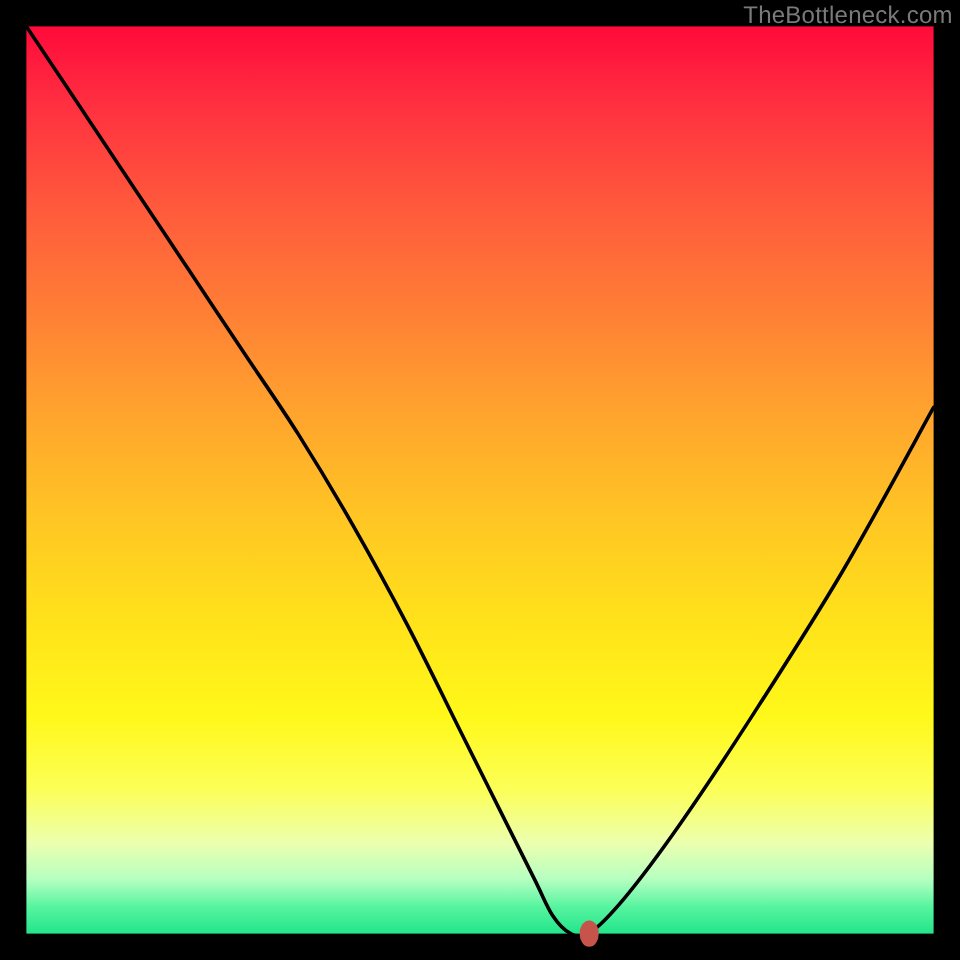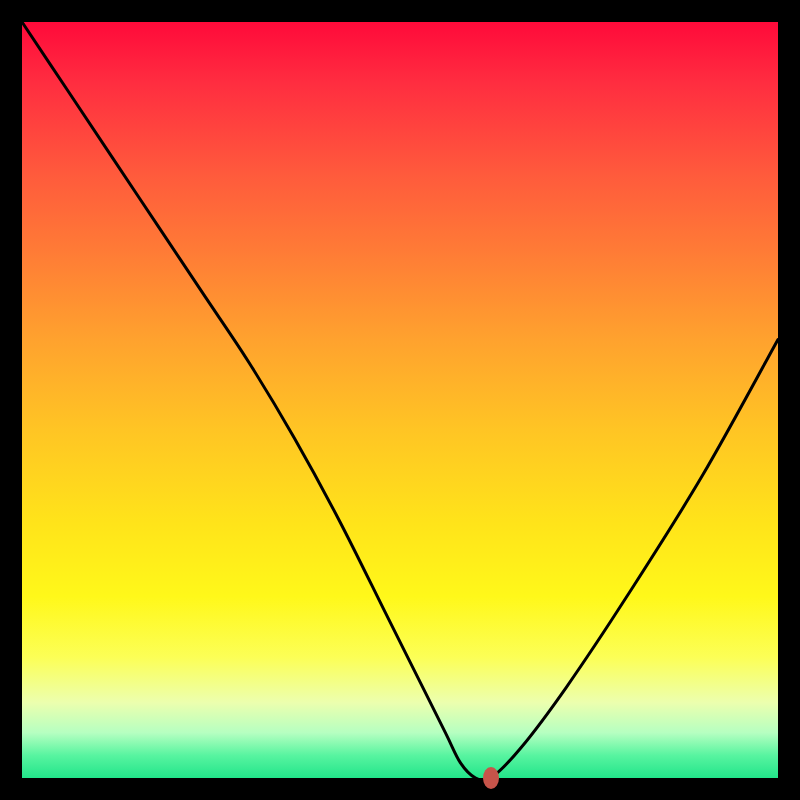--- a/index.html
+++ b/index.html
@@ -63,19 +63,20 @@
     height: 22px;
     border-radius: 8px / 11px;
     background: #c7544a;
     transform: translate(-50%, -50%);
   }
 </style>
 </head>
 <body>
 
 <div class="frame">
+  <div class="watermark">TheBottleneck.com</div>
   <div class="plot">
     <svg class="curve" viewBox="0 0 756 756" preserveAspectRatio="none">
       <path id="curve-path" fill="none" stroke="#000" stroke-width="3" stroke-linecap="round" stroke-linejoin="round" d="M 0.00 0.00 C 7.56 11.34, 30.24 45.36, 45.36 68.04 C 60.48 90.72, 75.60 113.40, 90.72 136.08 C 105.84 158.76, 120.96 181.44, 136.08 204.12 C 151.20 226.80, 166.32 249.48, 181.44 272.16 C 196.56 294.84, 211.68 316.26, 226.80 340.20 C 241.92 364.14, 257.04 389.34, 272.16 415.80 C 287.28 442.26, 302.40 469.98, 317.52 498.96 C 332.64 527.94, 350.28 564.48, 362.88 589.68 C 375.48 614.88, 383.04 630.00, 393.12 650.16 C 403.20 670.32, 415.80 695.52, 423.36 710.64 C 430.92 725.76, 433.44 733.32, 438.48 740.88 C 443.52 748.44, 448.56 753.48, 453.60 756.00 C 458.64 758.52, 461.16 761.04, 468.72 756.00 C 476.28 750.96, 486.36 740.88, 498.96 725.76 C 511.56 710.64, 526.68 690.48, 544.32 665.28 C 561.96 640.08, 582.12 609.84, 604.80 574.56 C 627.48 539.28, 655.20 496.44, 680.40 453.60 C 705.60 410.76, 743.40 340.20, 756.00 317.52"></path>
     </svg>
     <div id="marker" class="marker" style="left: 468.72px; top: 756px; background: rgb(199, 84, 74);"></div>
   </div>
 </div>
 
 </body></html>

